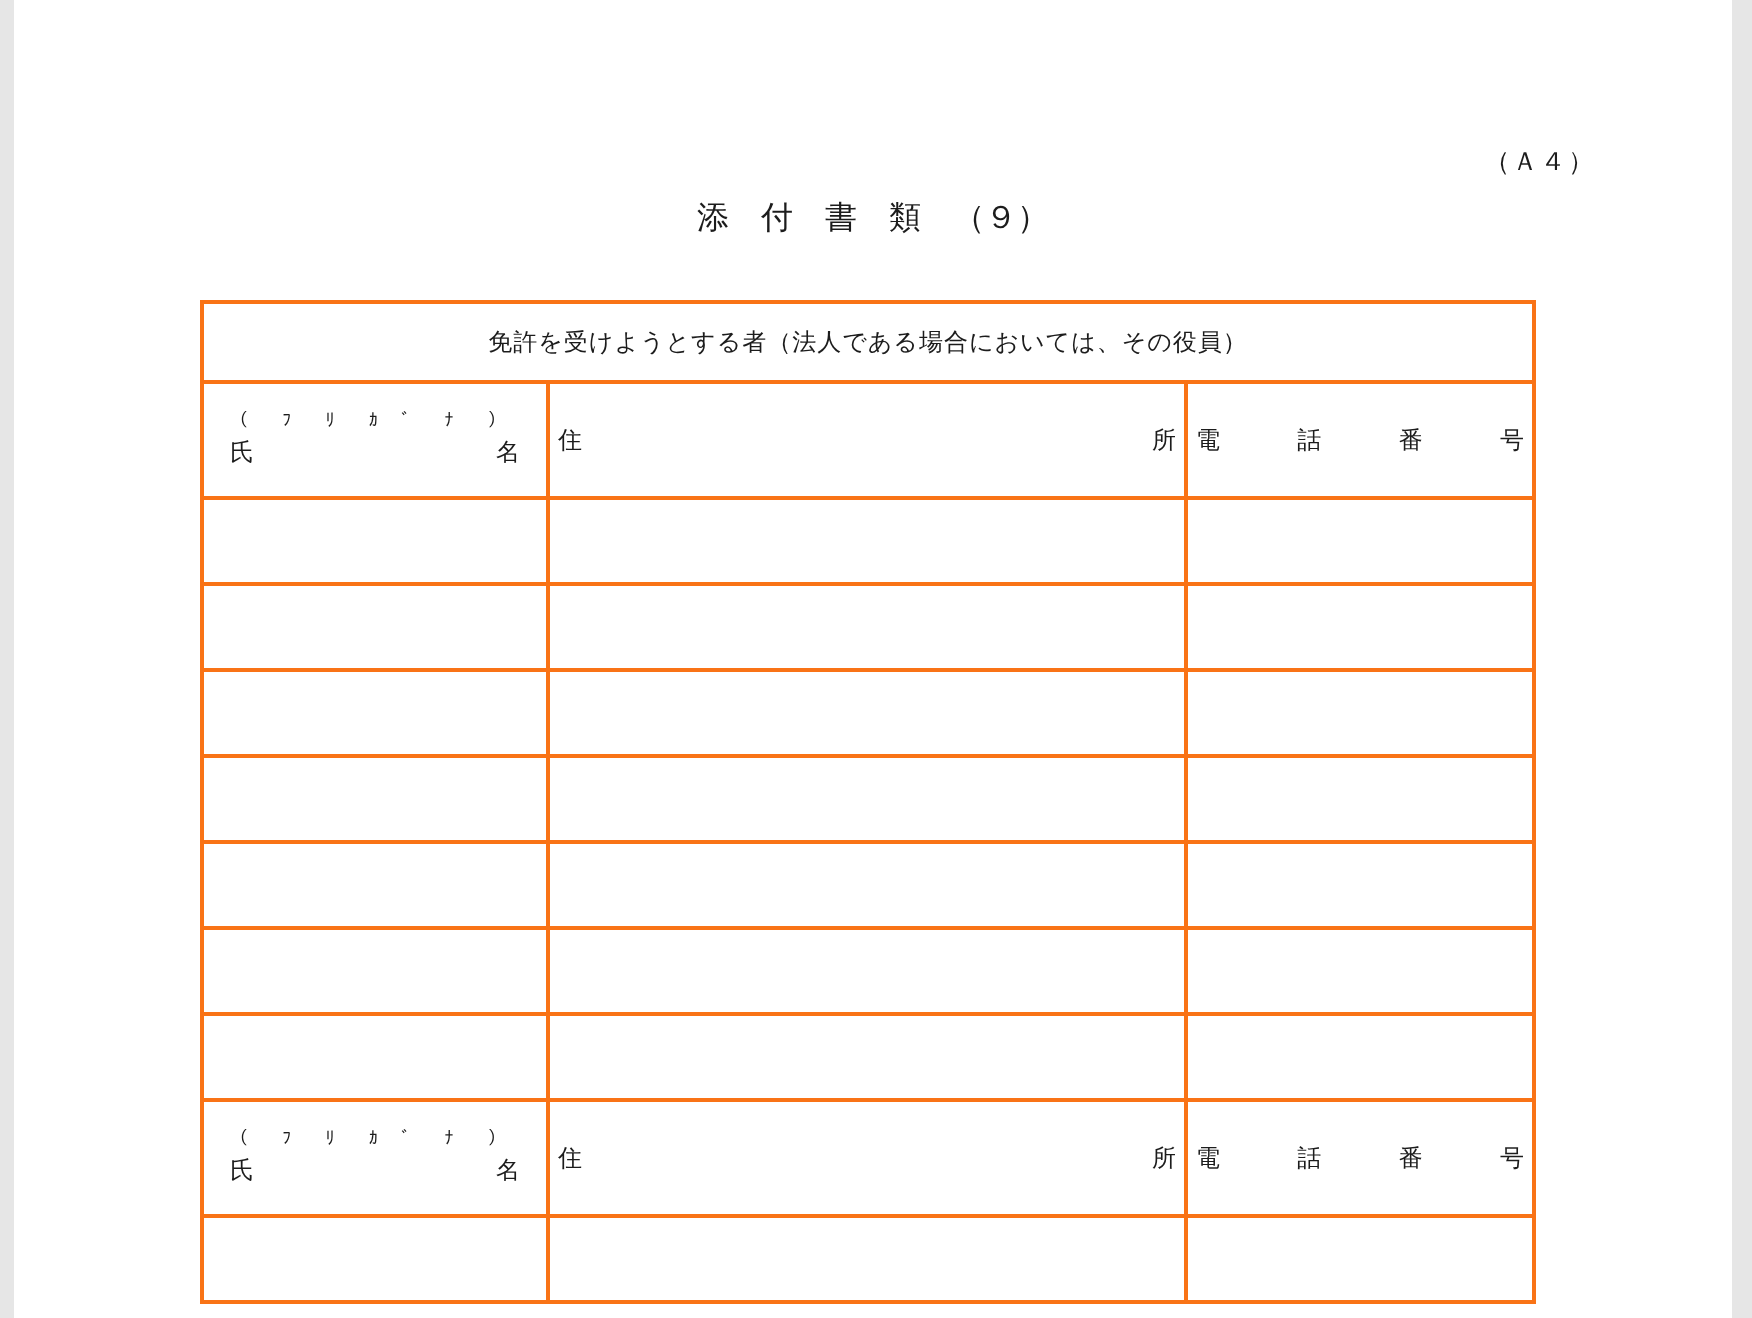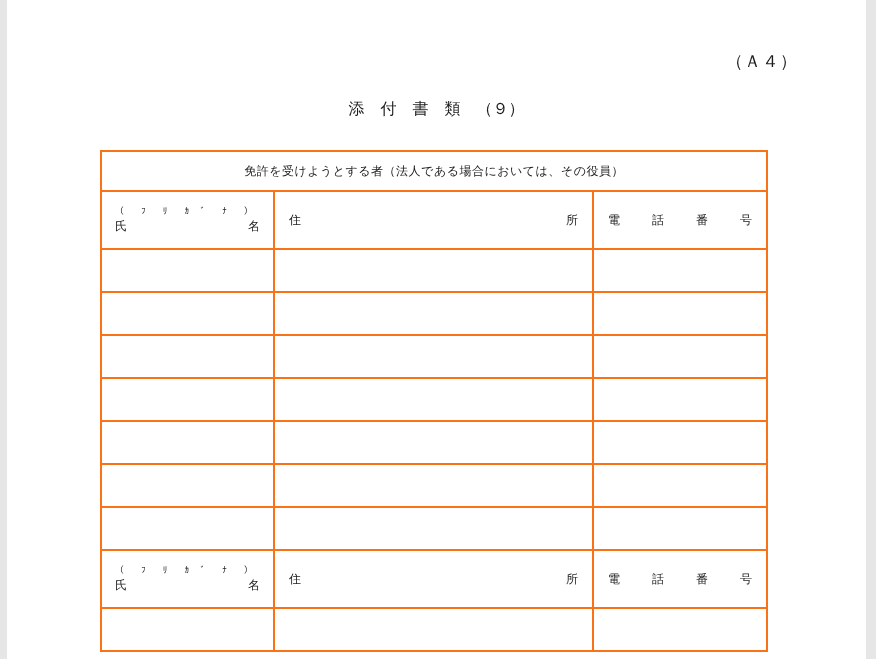--- a/index.html
+++ b/index.html
@@ -12,22 +12,22 @@
   }
   .viewer { position: relative; width: 876px; height: 659px; }
   .page {
     position: absolute;
     left: 7px; top: 0;
     width: 859px; height: 659px;
     background: #ffffff;
   }
   .a4-label {
     position: absolute;
-    top: 50px; right: 68px;
-    font-size: 17px;
+    top: 72px; right: 68px;
+    font-size: 13px;
     letter-spacing: 1px;
     white-space: nowrap;
   }
   .doc-title {
     position: absolute;
     top: 99px; left: 0; width: 100%;
     text-align: center;
     font-size: 16px;
     white-space: pre;
   }
@@ -59,21 +59,21 @@
   tr.colhead-row td { height: 58px; }
   tr.data-row td { height: 43px; }
   .jtext {
     display: block;
     text-align: justify;
     text-align-last: justify;
     font-size: 12px;
     line-height: 1.35;
   }
   .cell-pad-sm { padding: 0 13px; }
-  .cell-pad-md { padding: 0 14px; margin-top: 36px; }
+  .cell-pad-md { padding: 0 4px; margin-top: 36px; }
   .furigana {
     font-size: 9px;
     line-height: 1.3;
     display: block;
     text-align: justify;
     text-align-last: justify;
   }
 </style>
 </head>
 <body>

